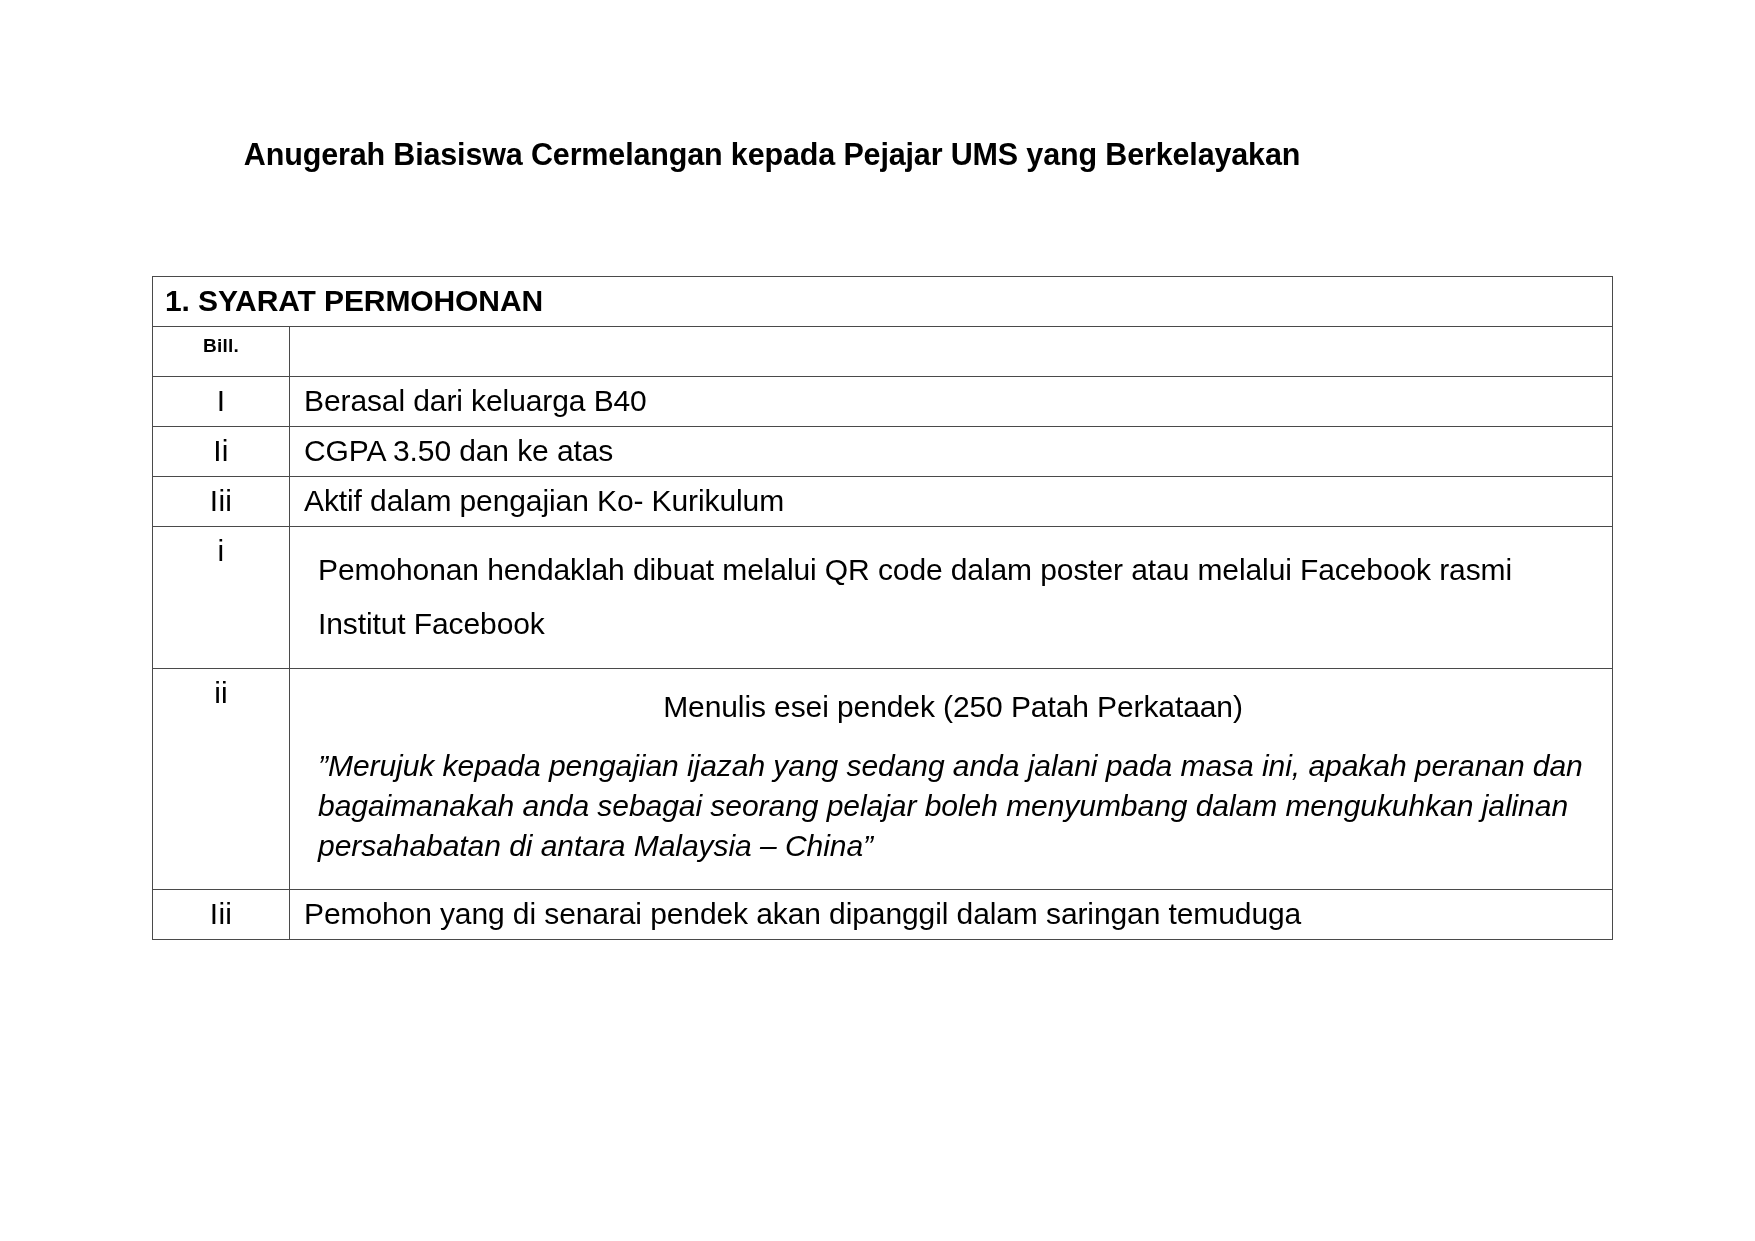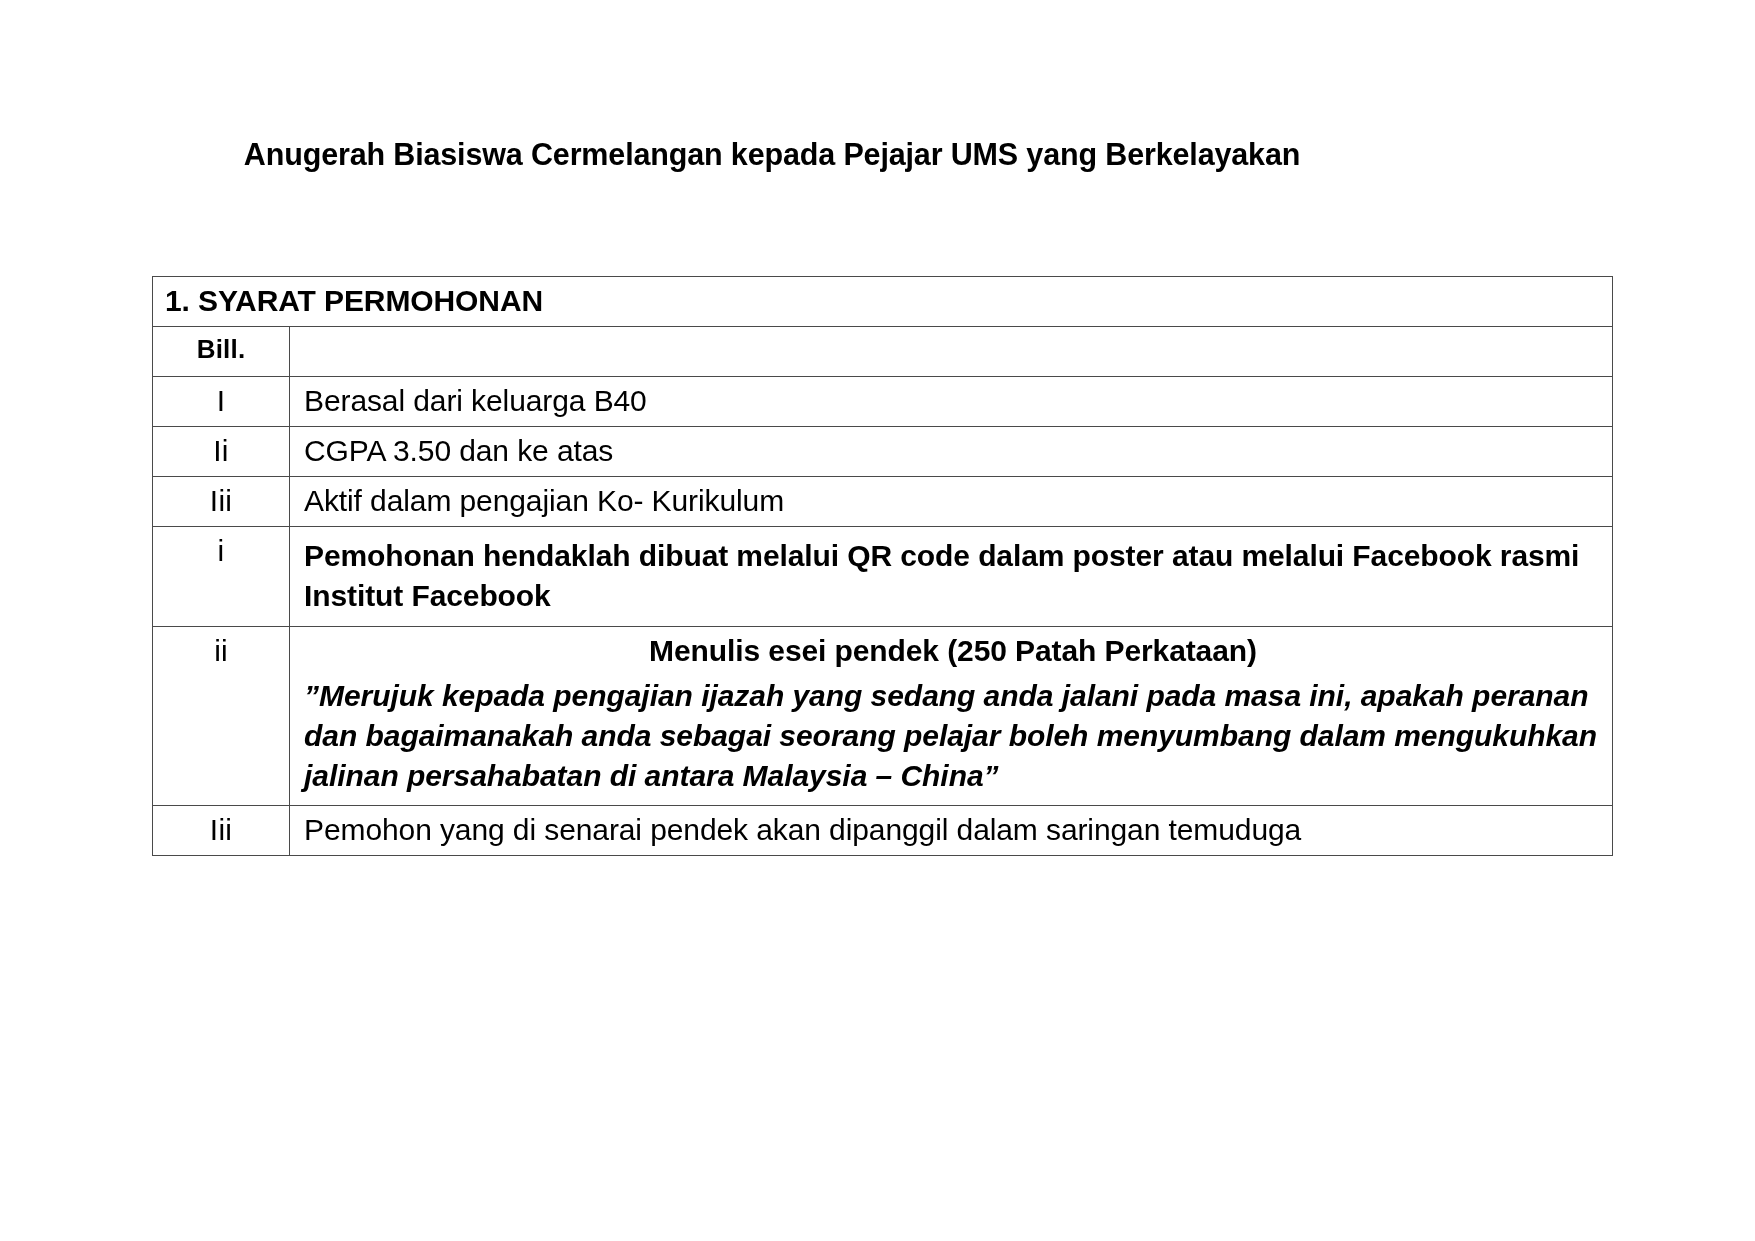--- a/index.html
+++ b/index.html
@@ -61,35 +61,34 @@
     letter-spacing: -0.1px;
   }
   .num-cell {
     text-align: center;
     padding: 9px 8px 10px 8px !important;
     font-size: 24.5px;
     letter-spacing: 0.2px;
   }
   .num-cell.bold {
     font-weight: bold;
-    font-size: 26px;
+    font-size: 19px;
   }
   .body-cell {
     padding: 9px 10px 10px 14px !important;
     font-size: 24.5px;
     letter-spacing: -0.1px;
   }
   .body-cell.empty {
     padding: 9px 10px 10px 14px !important;
   }
   .body-cell p {
-    margin: 0;
+    margin: 14px;
     padding: 0;
     line-height: 1.33;
-    font-weight: bold;
   }
   .body-cell p.tight {
     line-height: 1.0;
   }
   .quote {
     font-style: italic;
     line-height: 1.5;
     letter-spacing: -0.05px;
     margin: 0;
   }

